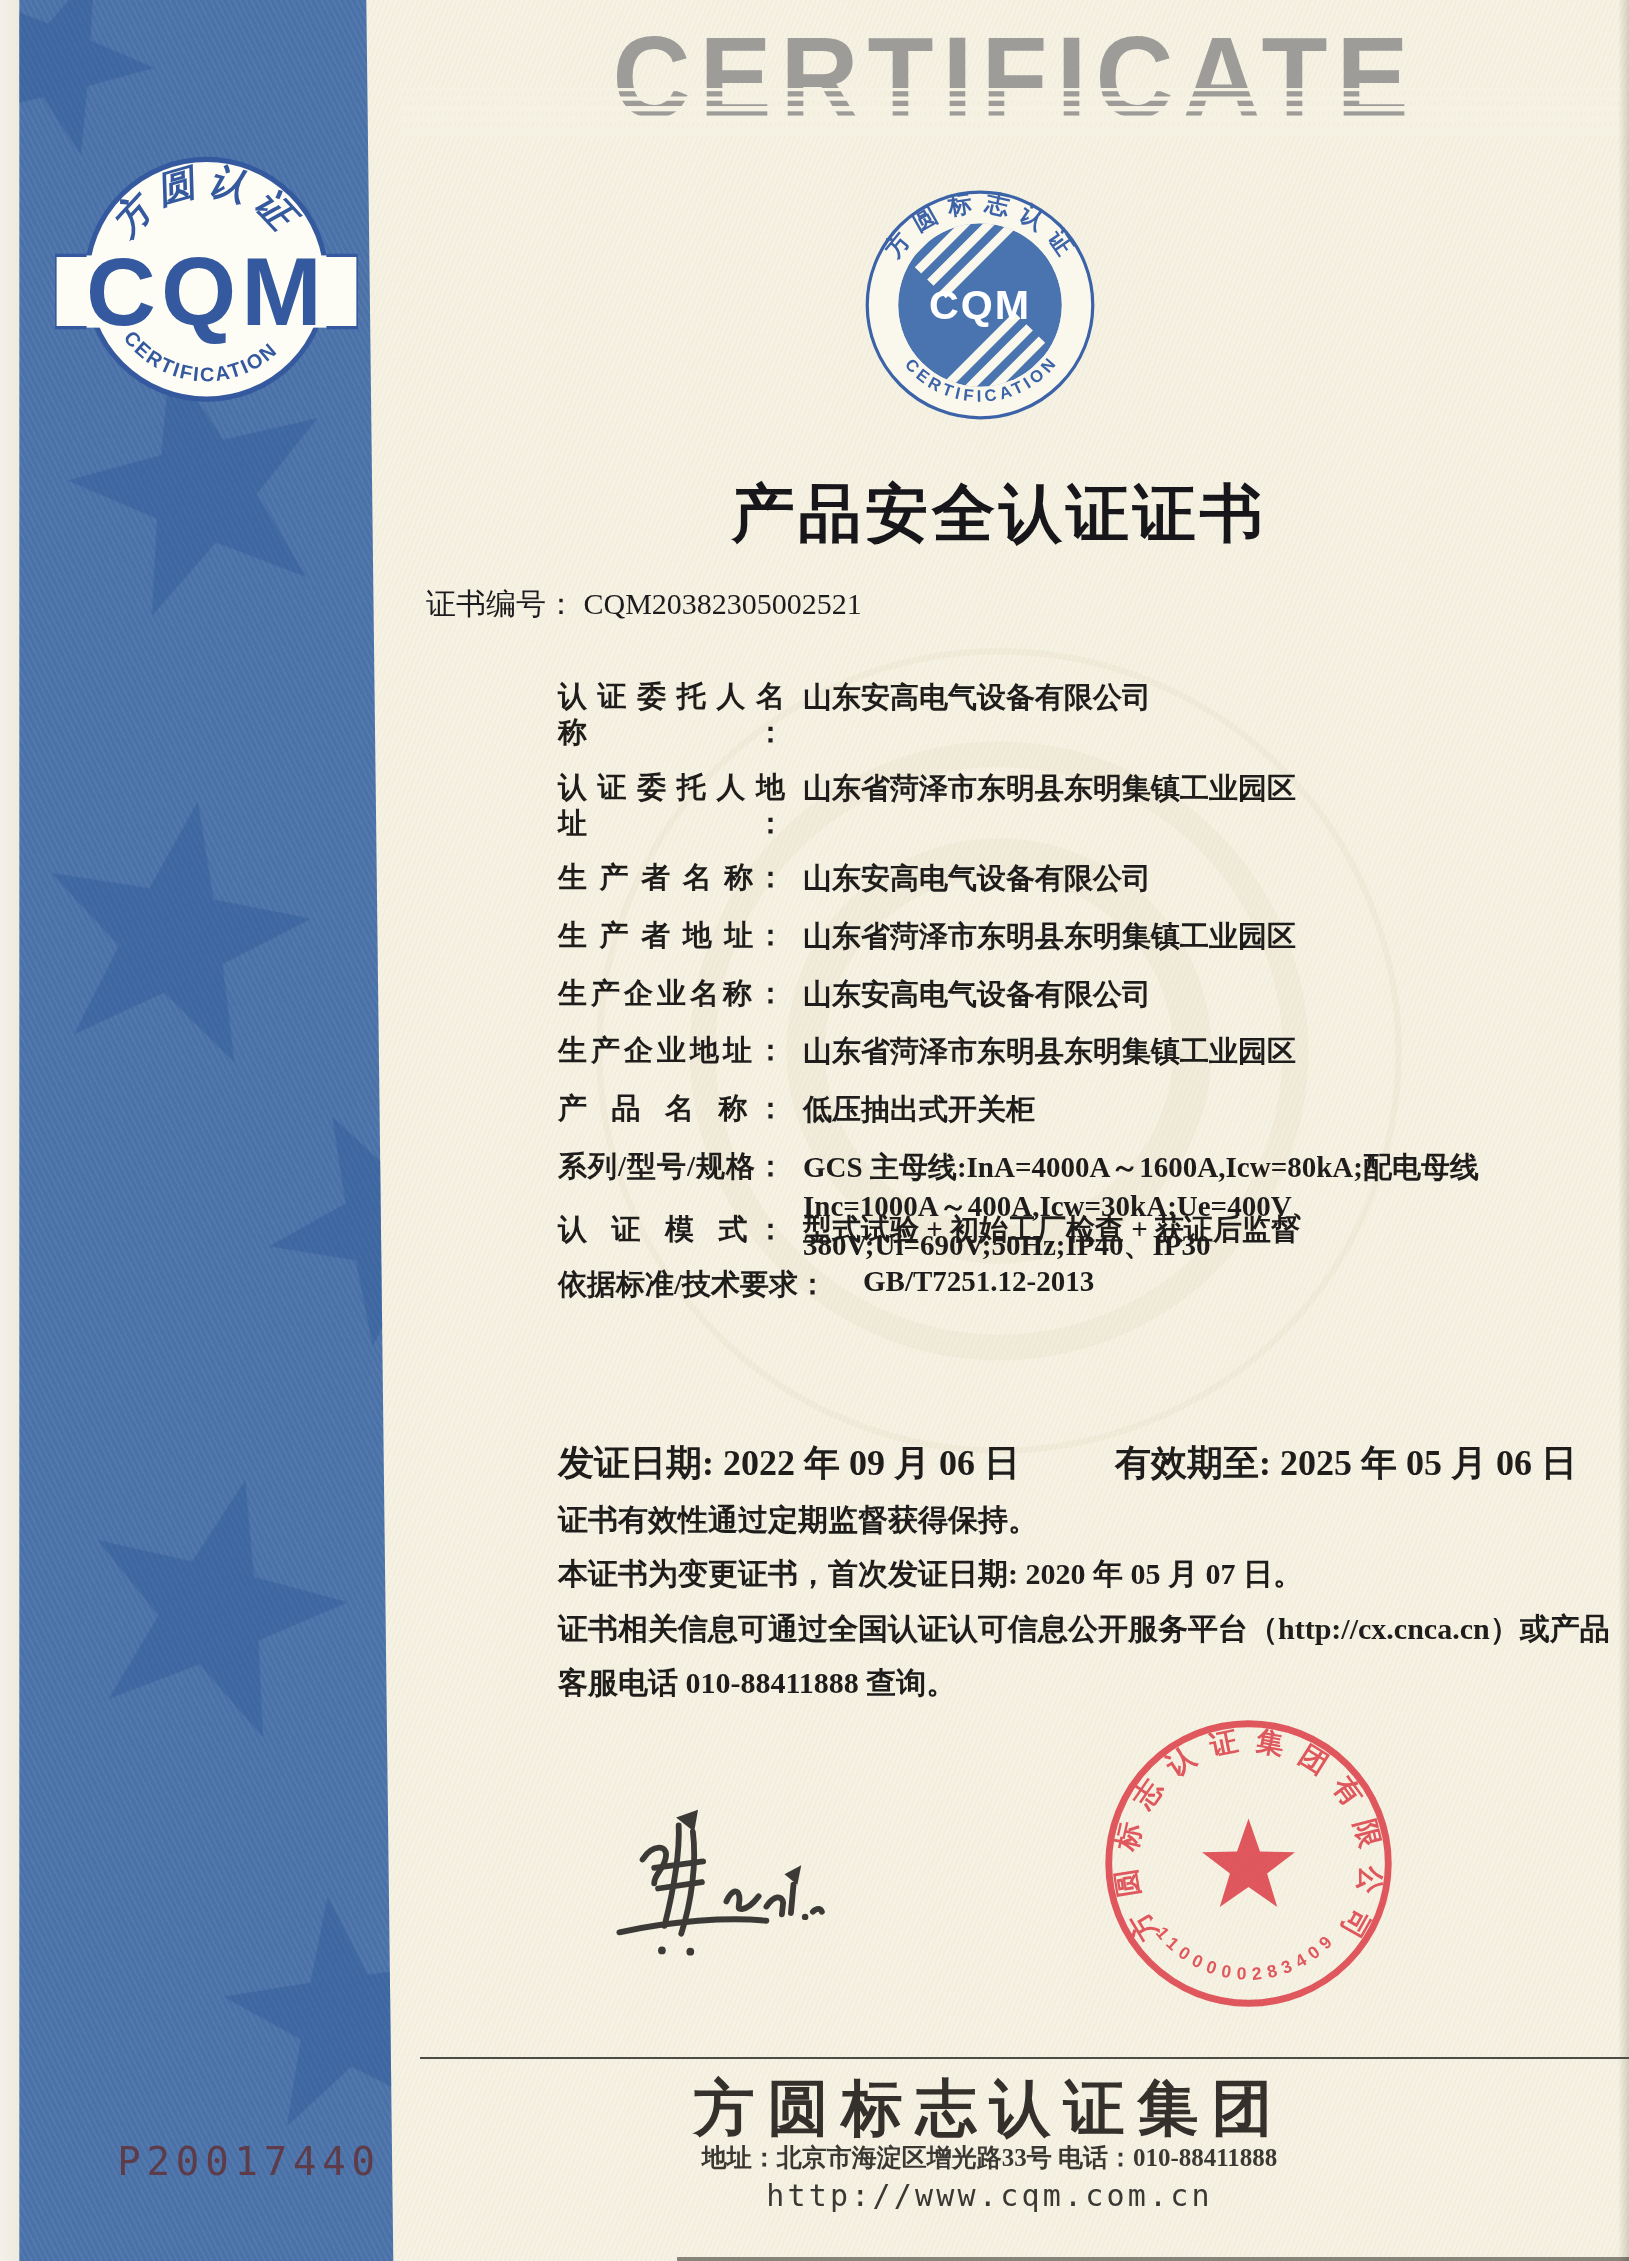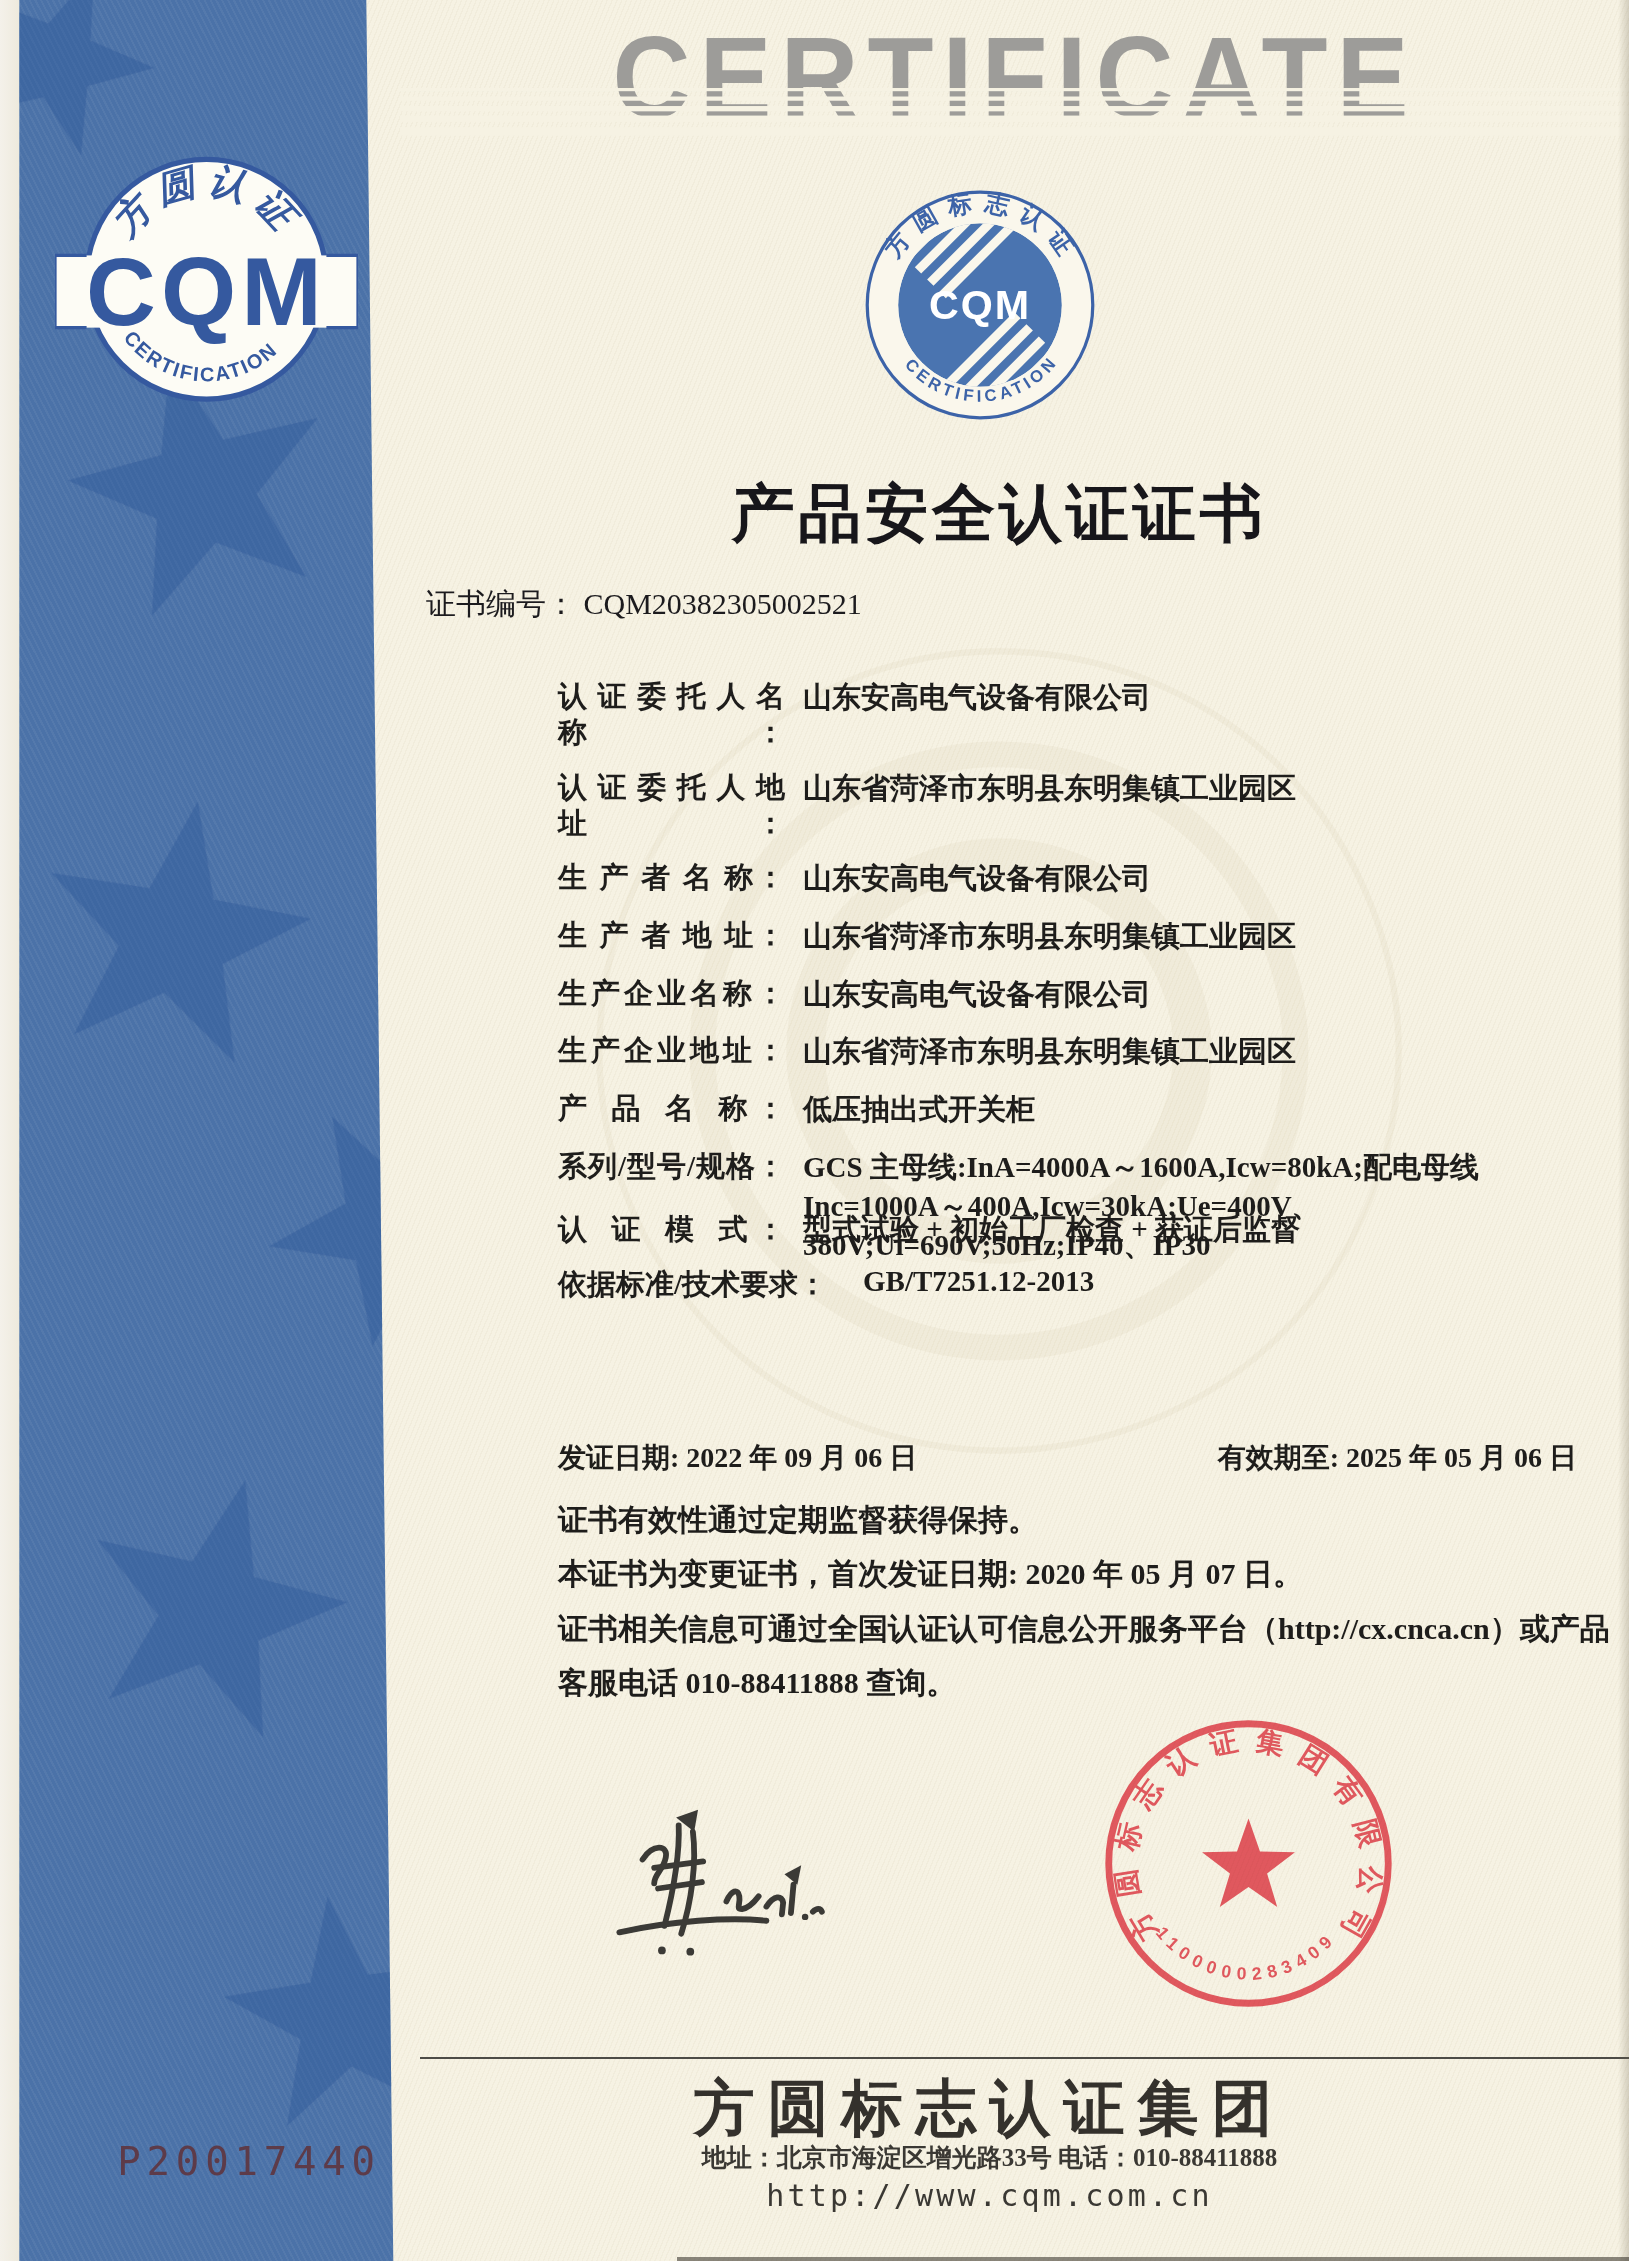--- a/index.html
+++ b/index.html
@@ -41,21 +41,21 @@
   
   .block{position:absolute;left:558px;width:1038px;color:#1e1d1b;}
   .frow{display:flex;align-items:flex-start;font-size:29px;line-height:36px;margin-bottom:18.7px;font-weight:600;}
   .flabel{flex:0 0 227px;text-align:justify;text-align-last:justify;text-justify:inter-character;font-weight:700;}
   .fvalue{flex:1;padding-left:18px;line-height:39px;}
   .mode-row,.std-row{display:flex;font-size:29px;font-weight:700;}
   .std-label{margin-right:36px;}
   .mode-value,.std-value{font-weight:600;}
   .mode-label{flex:0 0 227px;text-align:justify;text-align-last:justify;margin-right:18px;}
   .compliance{font-size:28px;font-weight:800;line-height:52px;}
-  .dates{display:flex;justify-content:space-between;width:1019px;font-size:28px;font-weight:600;}
+  .dates{display:flex;justify-content:space-between;width:1019px;font-size:36px;font-weight:600;}
   .note{font-size:30px;line-height:54px;font-weight:600;}
 
   
   .rule{position:absolute;left:420px;right:0;top:2057px;height:1.9px;background:#4c4b46;}
   .f-org{position:absolute;left:426px;right:77px;top:2068px;text-align:center;
         font-size:61px;font-weight:900;letter-spacing:13px;color:#34312c;}
   .f-addr{position:absolute;left:426px;right:77px;top:2141px;text-align:center;
         font-size:25px;font-weight:600;color:#3a3833;}
   .f-url{position:absolute;left:426px;right:77px;top:2178px;text-align:center;
         font-family:"DejaVu Sans Mono",monospace;font-size:30px;letter-spacing:3.2px;color:#3a3833;}

